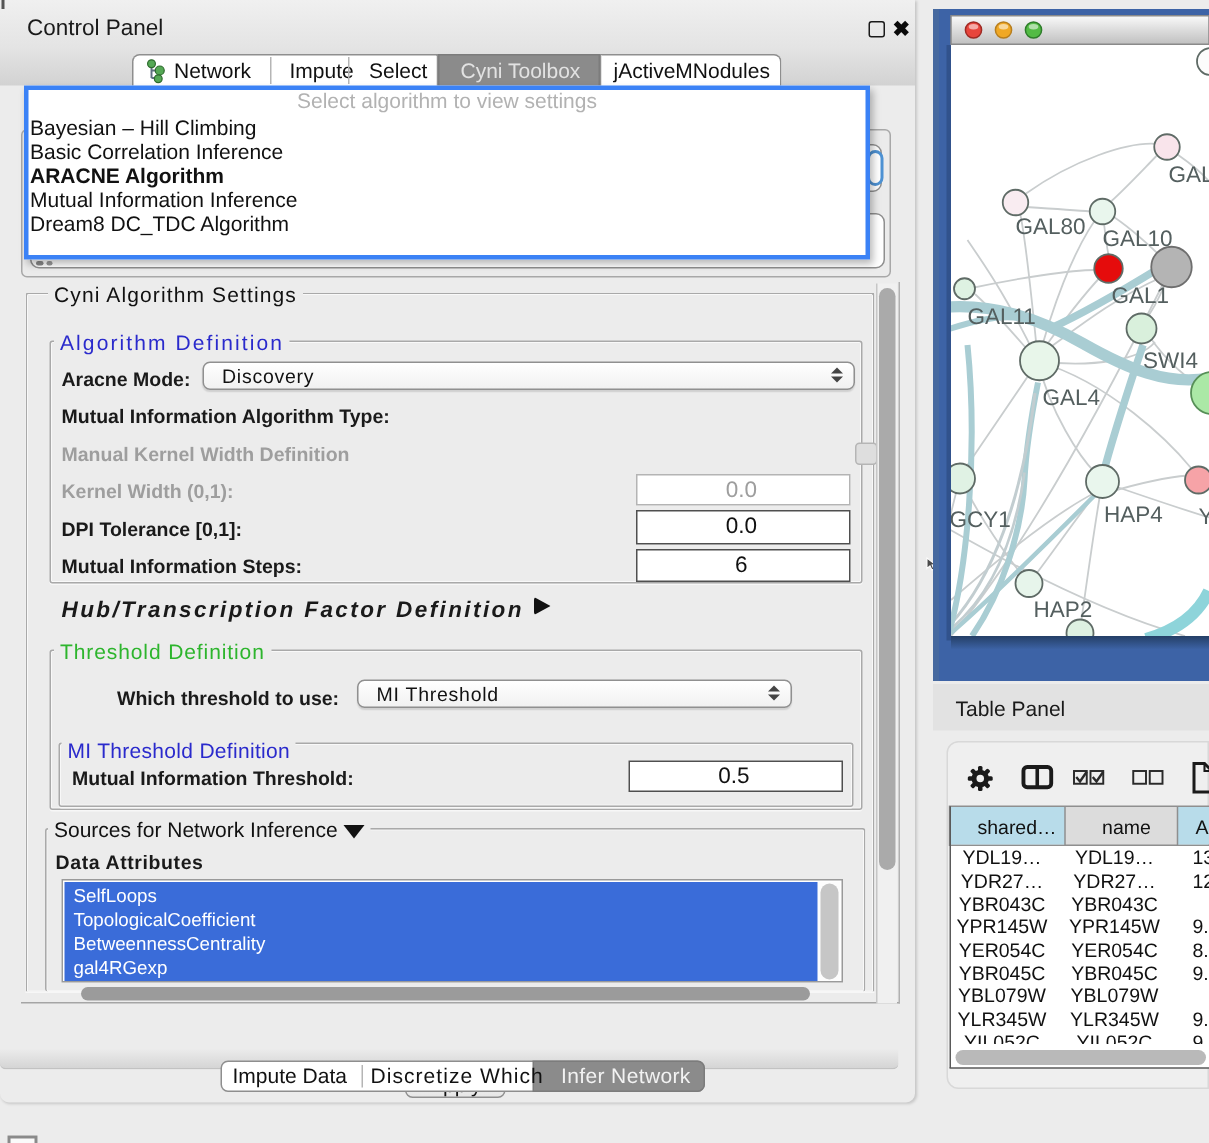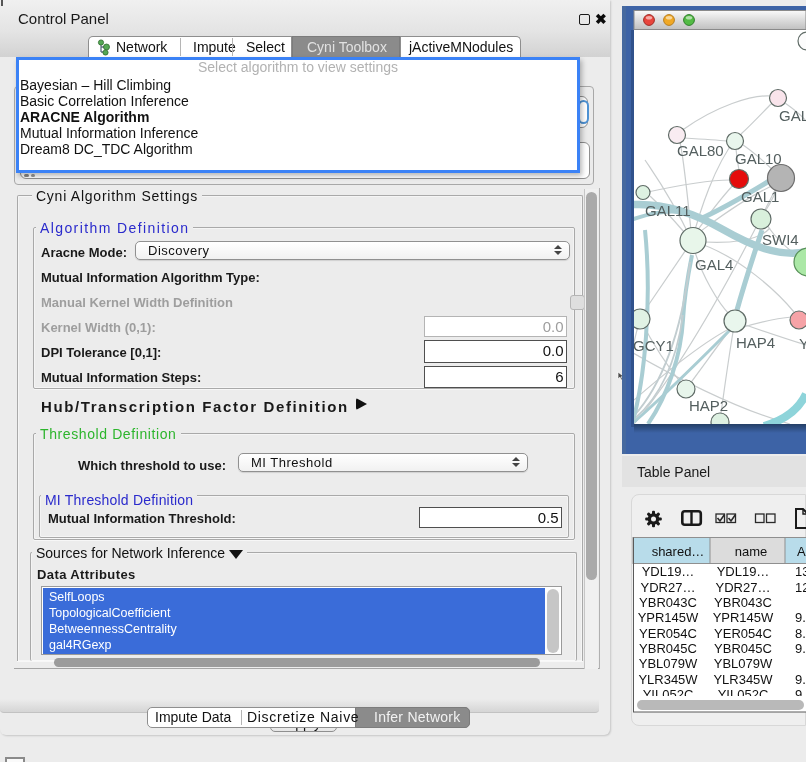--- a/index.html
+++ b/index.html
@@ -21,21 +21,21 @@
 .tabsep { top:38px; width:1px; height:18px; background:#b5b5b5; }
 
 .grp { border:1px solid #a9a9a9; border-radius:2px; box-shadow:0 1px 0 #f7f7f7, inset 0 0 0 0.5px #fdfdfd; }
 .grplab { font-size:14px; background:#ececec; padding:0 4px; white-space:nowrap; }
 .blab { font-size:13px; font-weight:bold; color:#1a1a1a; white-space:nowrap; }
 .glab { font-size:13px; font-weight:bold; color:#9e9e9e; white-space:nowrap; }
 .combo { background:linear-gradient(#ffffff,#f1f1f1); border:1px solid #909090; border-radius:5px; font-size:13px; letter-spacing:0.5px; color:#111; line-height:17px; padding-left:12px; box-shadow:0 1px 1px rgba(0,0,0,0.12); }
 .carets { position:absolute; right:7px; top:2.5px; width:8px; }
 .carets .u { display:block; width:0;height:0;border-left:4px solid transparent;border-right:4px solid transparent;border-bottom:4.5px solid #444; margin-bottom:2.5px;}
 .carets .d { display:block; width:0;height:0;border-left:4px solid transparent;border-right:4px solid transparent;border-top:4.5px solid #444;}
-.tfield { background:#fff; border:1px solid #9a9a9a; font-size:15px; text-align:right; padding-right:2.5px; line-height:19px; color:#111; }
+.tfield { background:#fff; border:1px solid #9a9a9a; font-size:15px; text-align:center; padding-right:2.5px; line-height:19px; color:#111; }
 
 #applybtn { left:270px; top:676px; width:67px; height:20px; background:linear-gradient(#ffffff,#e6e6e6); border:1px solid #8f8f8f; border-radius:5px; font-size:14px; color:#111; text-align:center; line-height:20px;margin-top:36px; }
 #graystrip { left:0; top:699px; width:599px; height:14px; background:linear-gradient(#ececec,#d5d5d5); border-bottom:1px solid #c2c2c2; border-radius:0 0 4px 4px; }
 #btabs { left:147px; top:707px; width:323px; height:21px; background:#fff; border:1px solid #8e8e8e; border-radius:5px; }
 #btab-infer { left:355px; top:707px; width:115px; height:21px; background:#8b8b8b; border:1px solid #7c7c7c; border-radius:0 5px 5px 0; }
 .btabtext { font-size:14px; color:#111; top:709px; }
 
 .vsb-track { background:#f0f0f0; border-left:1px solid #c6c6c6; }
 .sb-thumb { background:#aaaaaa; border-radius:6px; }
 
@@ -98,21 +98,21 @@
     <div class="abs blab" style="left:41px;top:270px;">Mutual Information Algorithm Type:</div>
     <div class="abs glab" style="left:41px;top:295px;">Manual Kernel Width Definition</div>
     <div class="abs" style="left:570px;top:295px;width:15px;height:15px;background:#dedede;border:1px solid #b5b5b5;border-radius:3px;"></div>
     <div class="abs glab" style="left:41px;top:320px;">Kernel Width (0,1):</div>
     <div class="abs tfield" style="left:424px;top:316px;width:143px;height:21px;color:#9e9e9e;border-color:#b4b4b4;">0.0</div>
     <div class="abs blab" style="left:41px;top:345px;">DPI Tolerance [0,1]:</div>
     <div class="abs tfield" style="left:424px;top:340px;width:143px;height:23px;border:1.5px solid #4f4f4f;">0.0</div>
     <div class="abs blab" style="left:41px;top:370px;">Mutual Information Steps:</div>
     <div class="abs tfield" style="left:424px;top:366px;width:143px;height:22px;border:1.5px solid #4f4f4f;">6</div>
 
-    <div class="abs blab" style="left:41px;top:398px;font-size:15px;letter-spacing:1.6px;">Hub/Transcription Factor Definition</div>
+    <div class="abs blab" style="left:41px;top:398px;font-size:15px;letter-spacing:1.6px;font-style:italic;">Hub/Transcription Factor Definition</div>
     <div class="abs" style="left:356px;top:398px;width:0;height:0;border-top:6.5px solid transparent;border-bottom:6.5px solid transparent;border-left:11px solid #111;border-radius:2px;"></div>
 
     <div class="abs grp" style="left:33px;top:433px;width:542px;height:107px;"></div>
     <div class="abs grplab" style="left:36px;top:426px;color:#2db52d;letter-spacing:0.6px;">Threshold Definition</div>
     <div class="abs blab" style="left:78px;top:458px;">Which threshold to use:</div>
     <div class="abs combo" style="left:238px;top:453px;width:290px;height:19px;">MI Threshold
       <span class="carets">
           <span class="u"></span>
           <span class="d"></span>
         </span></div>
@@ -138,21 +138,21 @@
     <div class="abs vsb-track" style="left:584px;top:189px;width:14px;height:480px;"></div>
     <div class="abs sb-thumb" style="left:585.5px;top:192px;width:11px;height:388px;"></div>
     <div class="abs" style="left:599px;top:188px;width:1px;height:481px;background:#b0b0b0;"></div>
 
     <div id="applybtn" class="abs">Apply</div>
     <div id="graystrip" class="abs"></div>
     <div id="btabs" class="abs"></div>
     <div id="btab-infer" class="abs"></div>
     <div class="abs btabtext" style="left:155px;">Impute Data</div>
     <div class="abs tabsep" style="left:241px;top:710px;height:15px;"></div>
-    <div class="abs btabtext" style="left:247px;letter-spacing:0.7px;">Discretize Naive</div>
+    <div class="abs btabtext" style="left:247px;letter-spacing:0.7px;">Discretize Which</div>
     <div class="abs btabtext" style="left:374px;color:#f2f2f2;letter-spacing:0.25px;">Infer Network</div>
   </div>
 
   <svg class="abs" style="left:615px;top:371px;width:10px;height:11px;" viewBox="0 0 10 11">
       <path d="M 3,1 L 3,8 L 5,6.2 L 6.3,9 L 7.6,8.4 L 6.4,5.7 L 8.6,5.4 Z" fill="#4a4a4a" stroke="#fdfdfd" stroke-width="0.7"></path>
     </svg>
 
   <div class="abs" style="left:1px;top:0;width:2px;height:6px;background:#555;"></div>
 
   <div class="abs" style="left:5px;top:757px;width:20px;height:10px;border:2px solid #8a8a8a;background:#fafafa;"></div>

